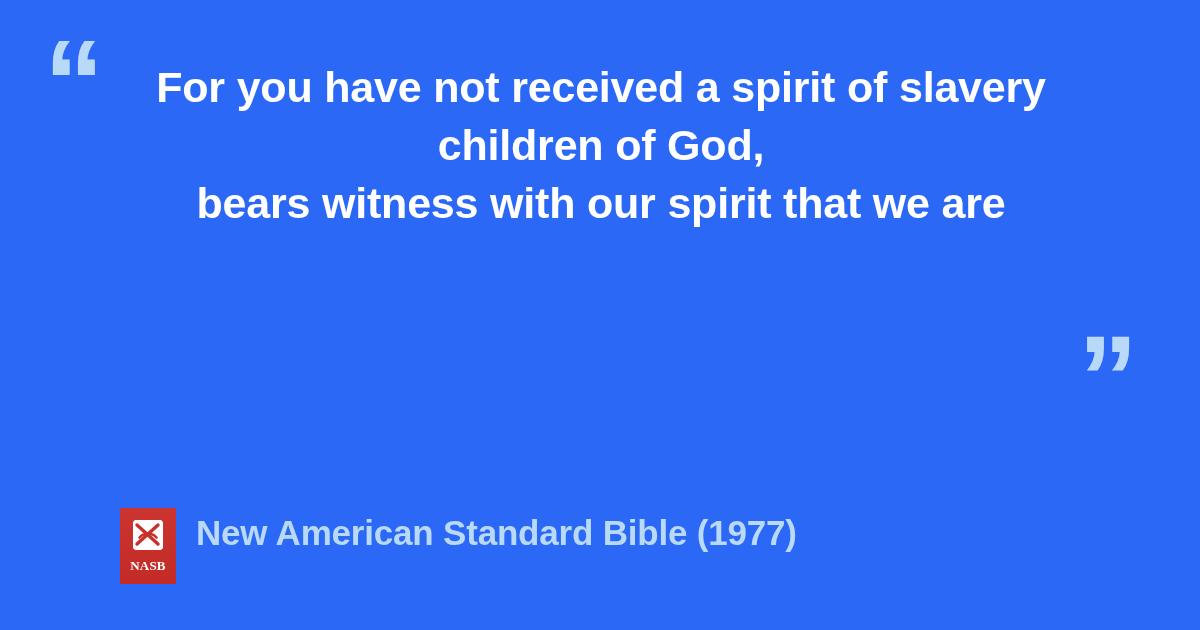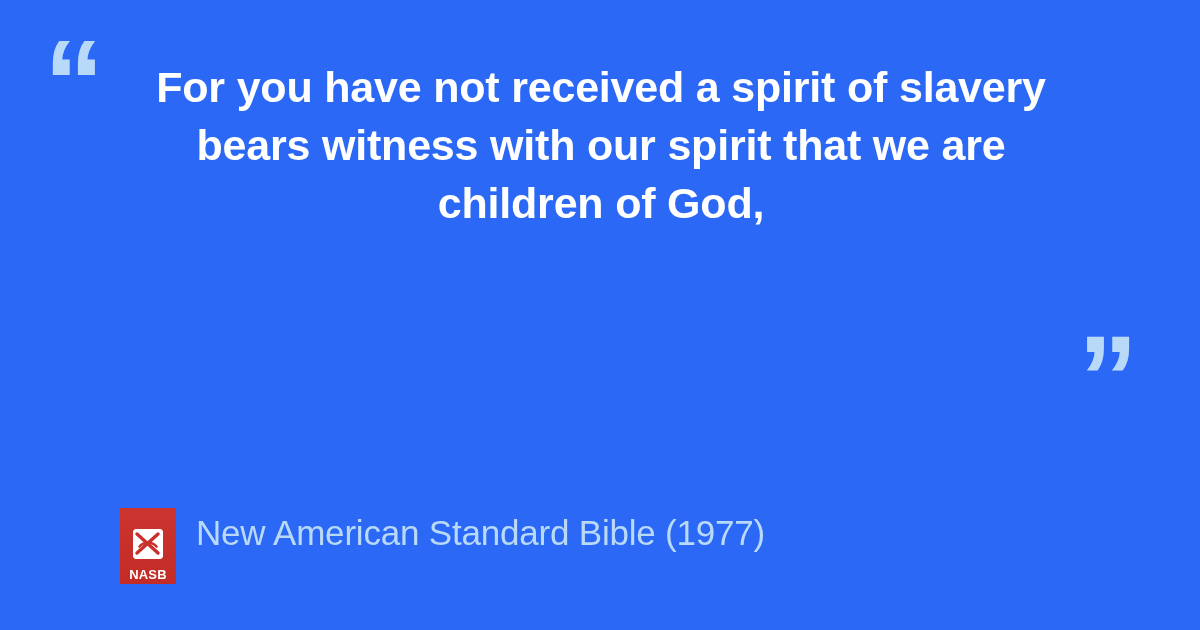--- a/index.html
+++ b/index.html
@@ -71,23 +71,24 @@
 
   .logo-badge {
     width: 56px;
     height: 76px;
     background: #c9302c;
     background: linear-gradient(180deg, #cb342f 0%, #c22b26 100%);
     display: flex;
     flex-direction: column;
     align-items: center;
     justify-content: flex-start;
-    padding-top: 21px;
+    padding-top: 12px;
     box-sizing: border-box;
     flex: 0 0 auto;
+    font-family: Liberation Serif, serif;
   }
   .logo-glyph {
     width: 30px;
     height: 30px;
     background: #ffffff;
     border-radius: 4px;
     position: relative;
     overflow: hidden;
   }
   .logo-glyph svg {
@@ -104,21 +105,21 @@
     line-height: 1;
   }
 
   .attribution-text {
     margin-left: 20px;
     padding-top: 4px;
   }
   .source-title {
     color: #b9d9f9;
     font-size: 35px;
-    font-weight: 400;
+    font-weight: 700;
     line-height: 42px;
     letter-spacing: -0.2px;
     white-space: nowrap;
   }
   .source-site {
     color: #b9d9f9;
     font-size: 23px;
     font-weight: 700;
     line-height: 30px;
     margin-top: 2px;
@@ -127,22 +128,22 @@
 </style>
 </head>
 <body>
 
 <div class="poster">
 
   <span class="quote-mark quote-mark-open">“</span>
 
   <div class="quote-block">
     <span class="quote-line">For you have not received a spirit of slavery</span>
+    <span class="quote-line">children of God,</span>
     <span class="quote-line">bears witness with our spirit that we are</span>
-    <span class="quote-line">children of God,</span>
   </div>
 
   <span class="quote-mark quote-mark-close">”</span>
 
   <div class="attribution">
 
     <div class="logo-badge">
       <span class="logo-glyph">
         <svg viewBox="0 0 30 30" xmlns="http://www.w3.org/2000/svg">
           <rect x="0" y="0" width="30" height="30" fill="#ffffff"></rect>

